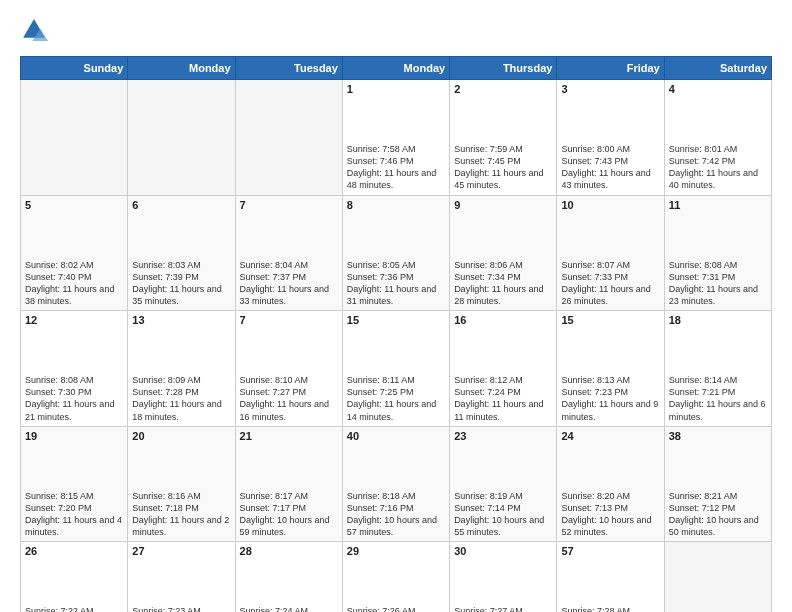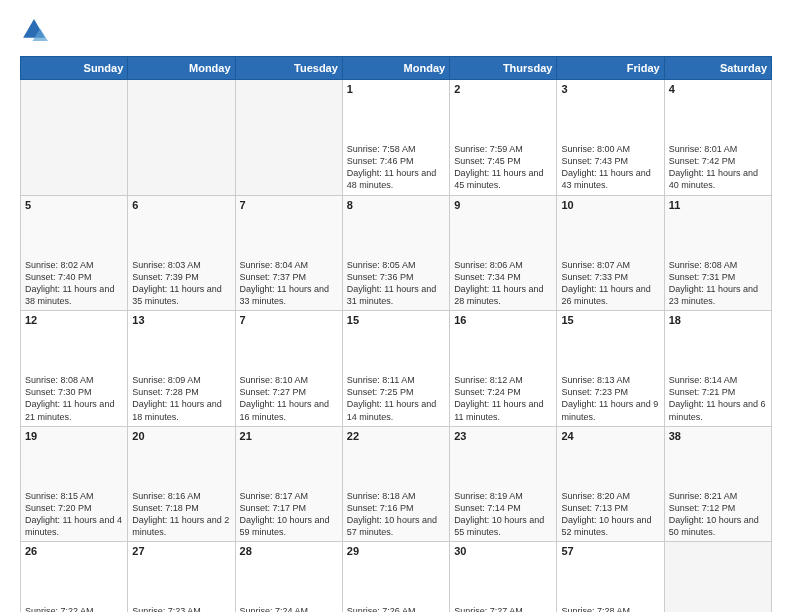--- a/index.html
+++ b/index.html
@@ -226,21 +226,21 @@
           </td>
           <td>
             <div class="day-num">20</div>
             <div class="day-info">Sunrise: 8:16 AM<br>Sunset: 7:18 PM<br>Daylight: 11 hours and 2 minutes.</div>
           </td>
           <td>
             <div class="day-num">21</div>
             <div class="day-info">Sunrise: 8:17 AM<br>Sunset: 7:17 PM<br>Daylight: 10 hours and 59 minutes.</div>
           </td>
           <td>
-            <div class="day-num">22</div>
+            <div class="day-num">40</div>
             <div class="day-info">Sunrise: 8:18 AM<br>Sunset: 7:16 PM<br>Daylight: 10 hours and 57 minutes.</div>
           </td>
           <td>
             <div class="day-num">23</div>
             <div class="day-info">Sunrise: 8:19 AM<br>Sunset: 7:14 PM<br>Daylight: 10 hours and 55 minutes.</div>
           </td>
           <td>
             <div class="day-num">24</div>
             <div class="day-info">Sunrise: 8:20 AM<br>Sunset: 7:13 PM<br>Daylight: 10 hours and 52 minutes.</div>
           </td>

